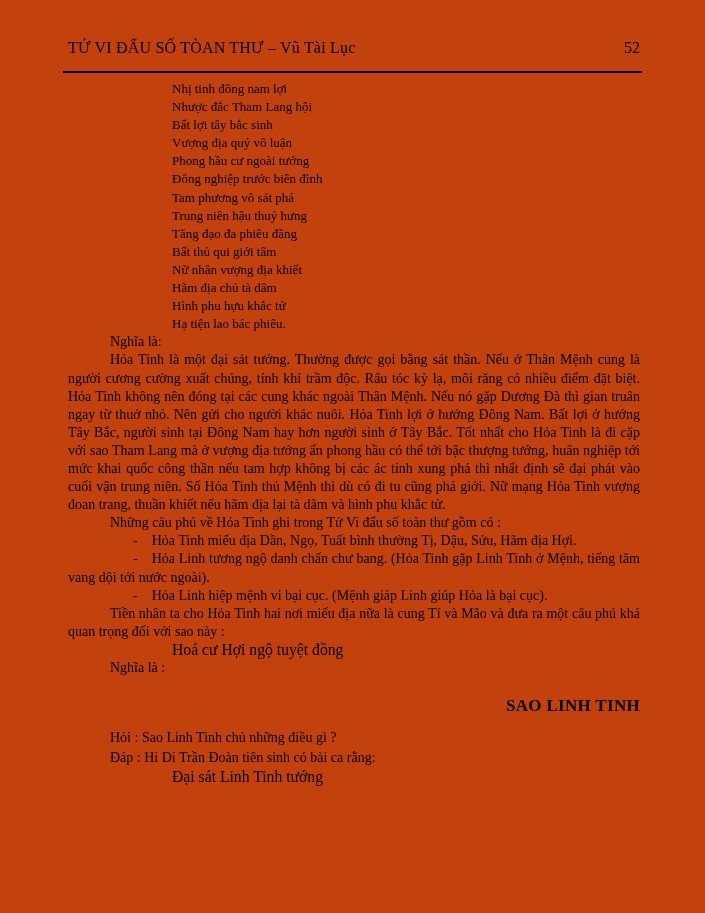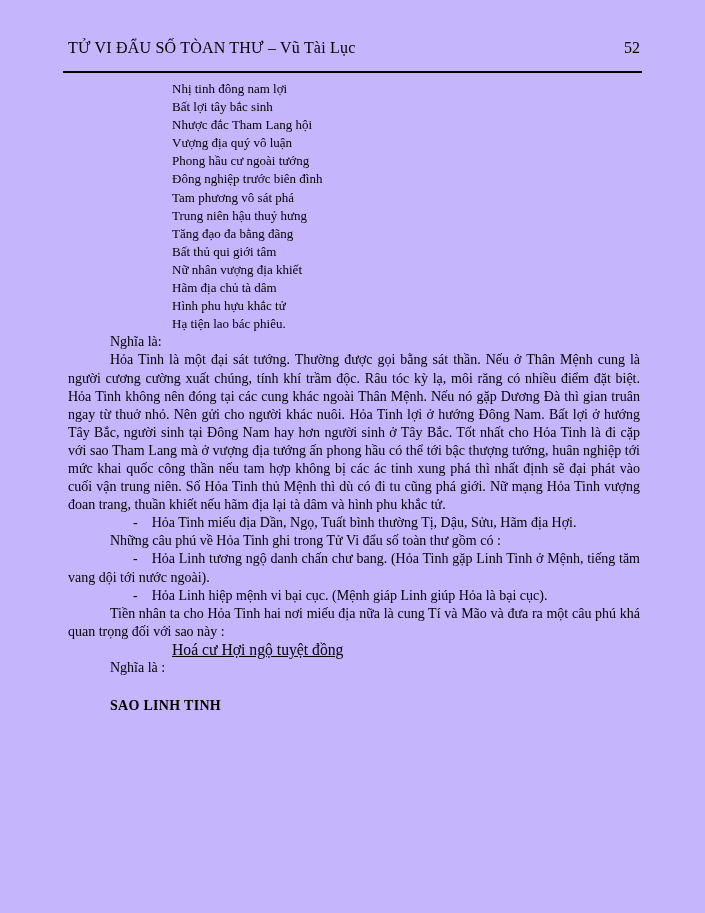--- a/index.html
+++ b/index.html
@@ -4,21 +4,21 @@
 <style>
   html, body {
     margin: 0;
     padding: 0;
     background: #ffffff;
   }
   .page {
     position: relative;
     width: 705px;
     height: 913px;
-    background: #c4b5fd;
+    background: #c2410c;
     color: #000000;
     font-family: "Liberation Serif", "DejaVu Serif", serif;
     overflow: hidden;
     box-sizing: border-box;
   }
   .content {
     padding: 0 65px 0 68px;
   }
   .hdr {
     display: flex;
@@ -50,28 +50,28 @@
     text-align: justify;
   }
   p.indent { text-indent: 42px; }
   p.bullet { text-indent: 65px; }
   p.bullet .dash { margin-right: 14px; }
   .poem2 .pline {
     margin-left: 104px;
     font-size: 15.7px;
     line-height: 18.1px;
     white-space: nowrap;
-    text-decoration: underline;
   }
   h2.section-heading {
     margin: 17px 0 0 42px;
-    font-size: 14px;
+    font-size: 17px;
     line-height: 24px;
     font-weight: bold;
     letter-spacing: 0.3px;
+    text-align: right;
   }
   .qa {
     margin-top: 10px;
   }
   .qa p.body { line-height: 19.4px; }
   .qa .pline {
     margin-left: 104px;
     font-size: 15.7px;
     line-height: 19.4px;
     white-space: nowrap;
@@ -85,48 +85,53 @@
 
     <div class="hdr">
       <span class="hdr-title">TỬ VI ĐẨU SỐ TÒAN THƯ – Vũ Tài Lục</span>
       <span class="hdr-page">52</span>
     </div>
 
     <div class="rule"></div>
 
     <div class="poem">
       <div class="pline">Nhị tinh đông nam lợi</div>
+      <div class="pline">Nhược đắc Tham Lang hội</div>
       <div class="pline">Bất lợi tây bắc sinh</div>
-      <div class="pline">Nhược đắc Tham Lang hội</div>
       <div class="pline">Vượng địa quý vô luận</div>
       <div class="pline">Phong hầu cư ngoài tướng</div>
       <div class="pline">Đông nghiệp trước biên đình</div>
       <div class="pline">Tam phương vô sát phá</div>
       <div class="pline">Trung niên hậu thuỷ hưng</div>
-      <div class="pline">Tăng đạo đa bằng đãng</div>
+      <div class="pline">Tăng đạo đa phiêu đãng</div>
       <div class="pline">Bất thủ qui giới tâm</div>
       <div class="pline">Nữ nhân vượng địa khiết</div>
       <div class="pline">Hãm địa chủ tà dâm</div>
       <div class="pline">Hình phu hựu khắc tử</div>
       <div class="pline">Hạ tiện lao bác phiêu.</div>
     </div>
 
     <p class="body indent">Nghĩa là:</p>
     <p class="body indent">Hỏa Tinh là một đại sát tướng. Thường được gọi bằng sát thần. Nếu ở Thân Mệnh cung là người cương cường xuất chúng, tính khí trầm độc. Râu tóc kỳ lạ, môi răng có nhiều điểm đặt biệt. Hỏa Tinh không nên đóng tại các cung khác ngoài Thân Mệnh. Nếu nó gặp Dương Đà thì gian truân ngay từ thuở nhỏ. Nên gửi cho người khác nuôi. Hỏa Tinh lợi ở hướng Đông Nam. Bất lợi ở hướng Tây Bắc, người sinh tại Đông Nam hay hơn người sinh ở Tây Bắc. Tốt nhất cho Hỏa Tinh là đi cặp với sao Tham Lang mà ở vượng địa tướng ấn phong hầu có thể tới bậc thượng tướng, huân nghiệp tới mức khai quốc công thần nếu tam hợp không bị các ác tinh xung phá thì nhất định sẽ đại phát vào cuối vận trung niên. Số Hỏa Tinh thủ Mệnh thì dù có đi tu cũng phá giới. Nữ mạng Hỏa Tinh vượng đoan trang, thuần khiết nếu hãm địa lại tà dâm và hình phu khắc tử.</p>
+    <p class="body indent">Những câu phú về Hỏa Tinh ghi trong Tử Vi đẩu số toàn thư gồm có :</p>
+
     <p class="body bullet"><span class="dash">-</span><span>Hỏa Tinh miếu địa Dần, Ngọ, Tuất bình thường Tị, Dậu, Sửu, Hãm địa Hợi.</span></p>
-
-    <p class="body indent">Những câu phú về Hỏa Tinh ghi trong Tử Vi đẩu số toàn thư gồm có :</p>
     <p class="body bullet"><span class="dash">-</span><span>Hỏa Linh tương ngộ danh chấn chư bang. (Hỏa Tinh gặp Linh Tinh ở Mệnh, tiếng tăm vang dội tới nước ngoài).</span></p>
     <p class="body bullet"><span class="dash">-</span><span>Hỏa Linh hiệp mệnh vi bại cục. (Mệnh giáp Linh giúp Hỏa là bại cục).</span></p>
 
     <p class="body indent">Tiền nhân ta cho Hỏa Tinh hai nơi miếu địa nữa là cung Tí và Mão và đưa ra một câu phú khá quan trọng đối với sao này :</p>
 
     <div class="poem2">
       <div class="pline">Hoá cư Hợi ngộ tuyệt đồng</div>
     </div>
 
     <p class="body indent">Nghĩa là :</p>
 
     <h2 class="section-heading">SAO LINH TINH</h2>
 
+    <div class="qa">
+      <p class="body indent">Hỏi : Sao Linh Tinh chủ những điều gì ?</p>
+      <p class="body indent">Đáp : Hi Di Trần Đoàn tiên sinh có bài ca rằng:</p>
+      <div class="pline">Đại sát Linh Tinh tướng</div>
+    </div>
 
   </div>
 </div>
 
 </body></html>

